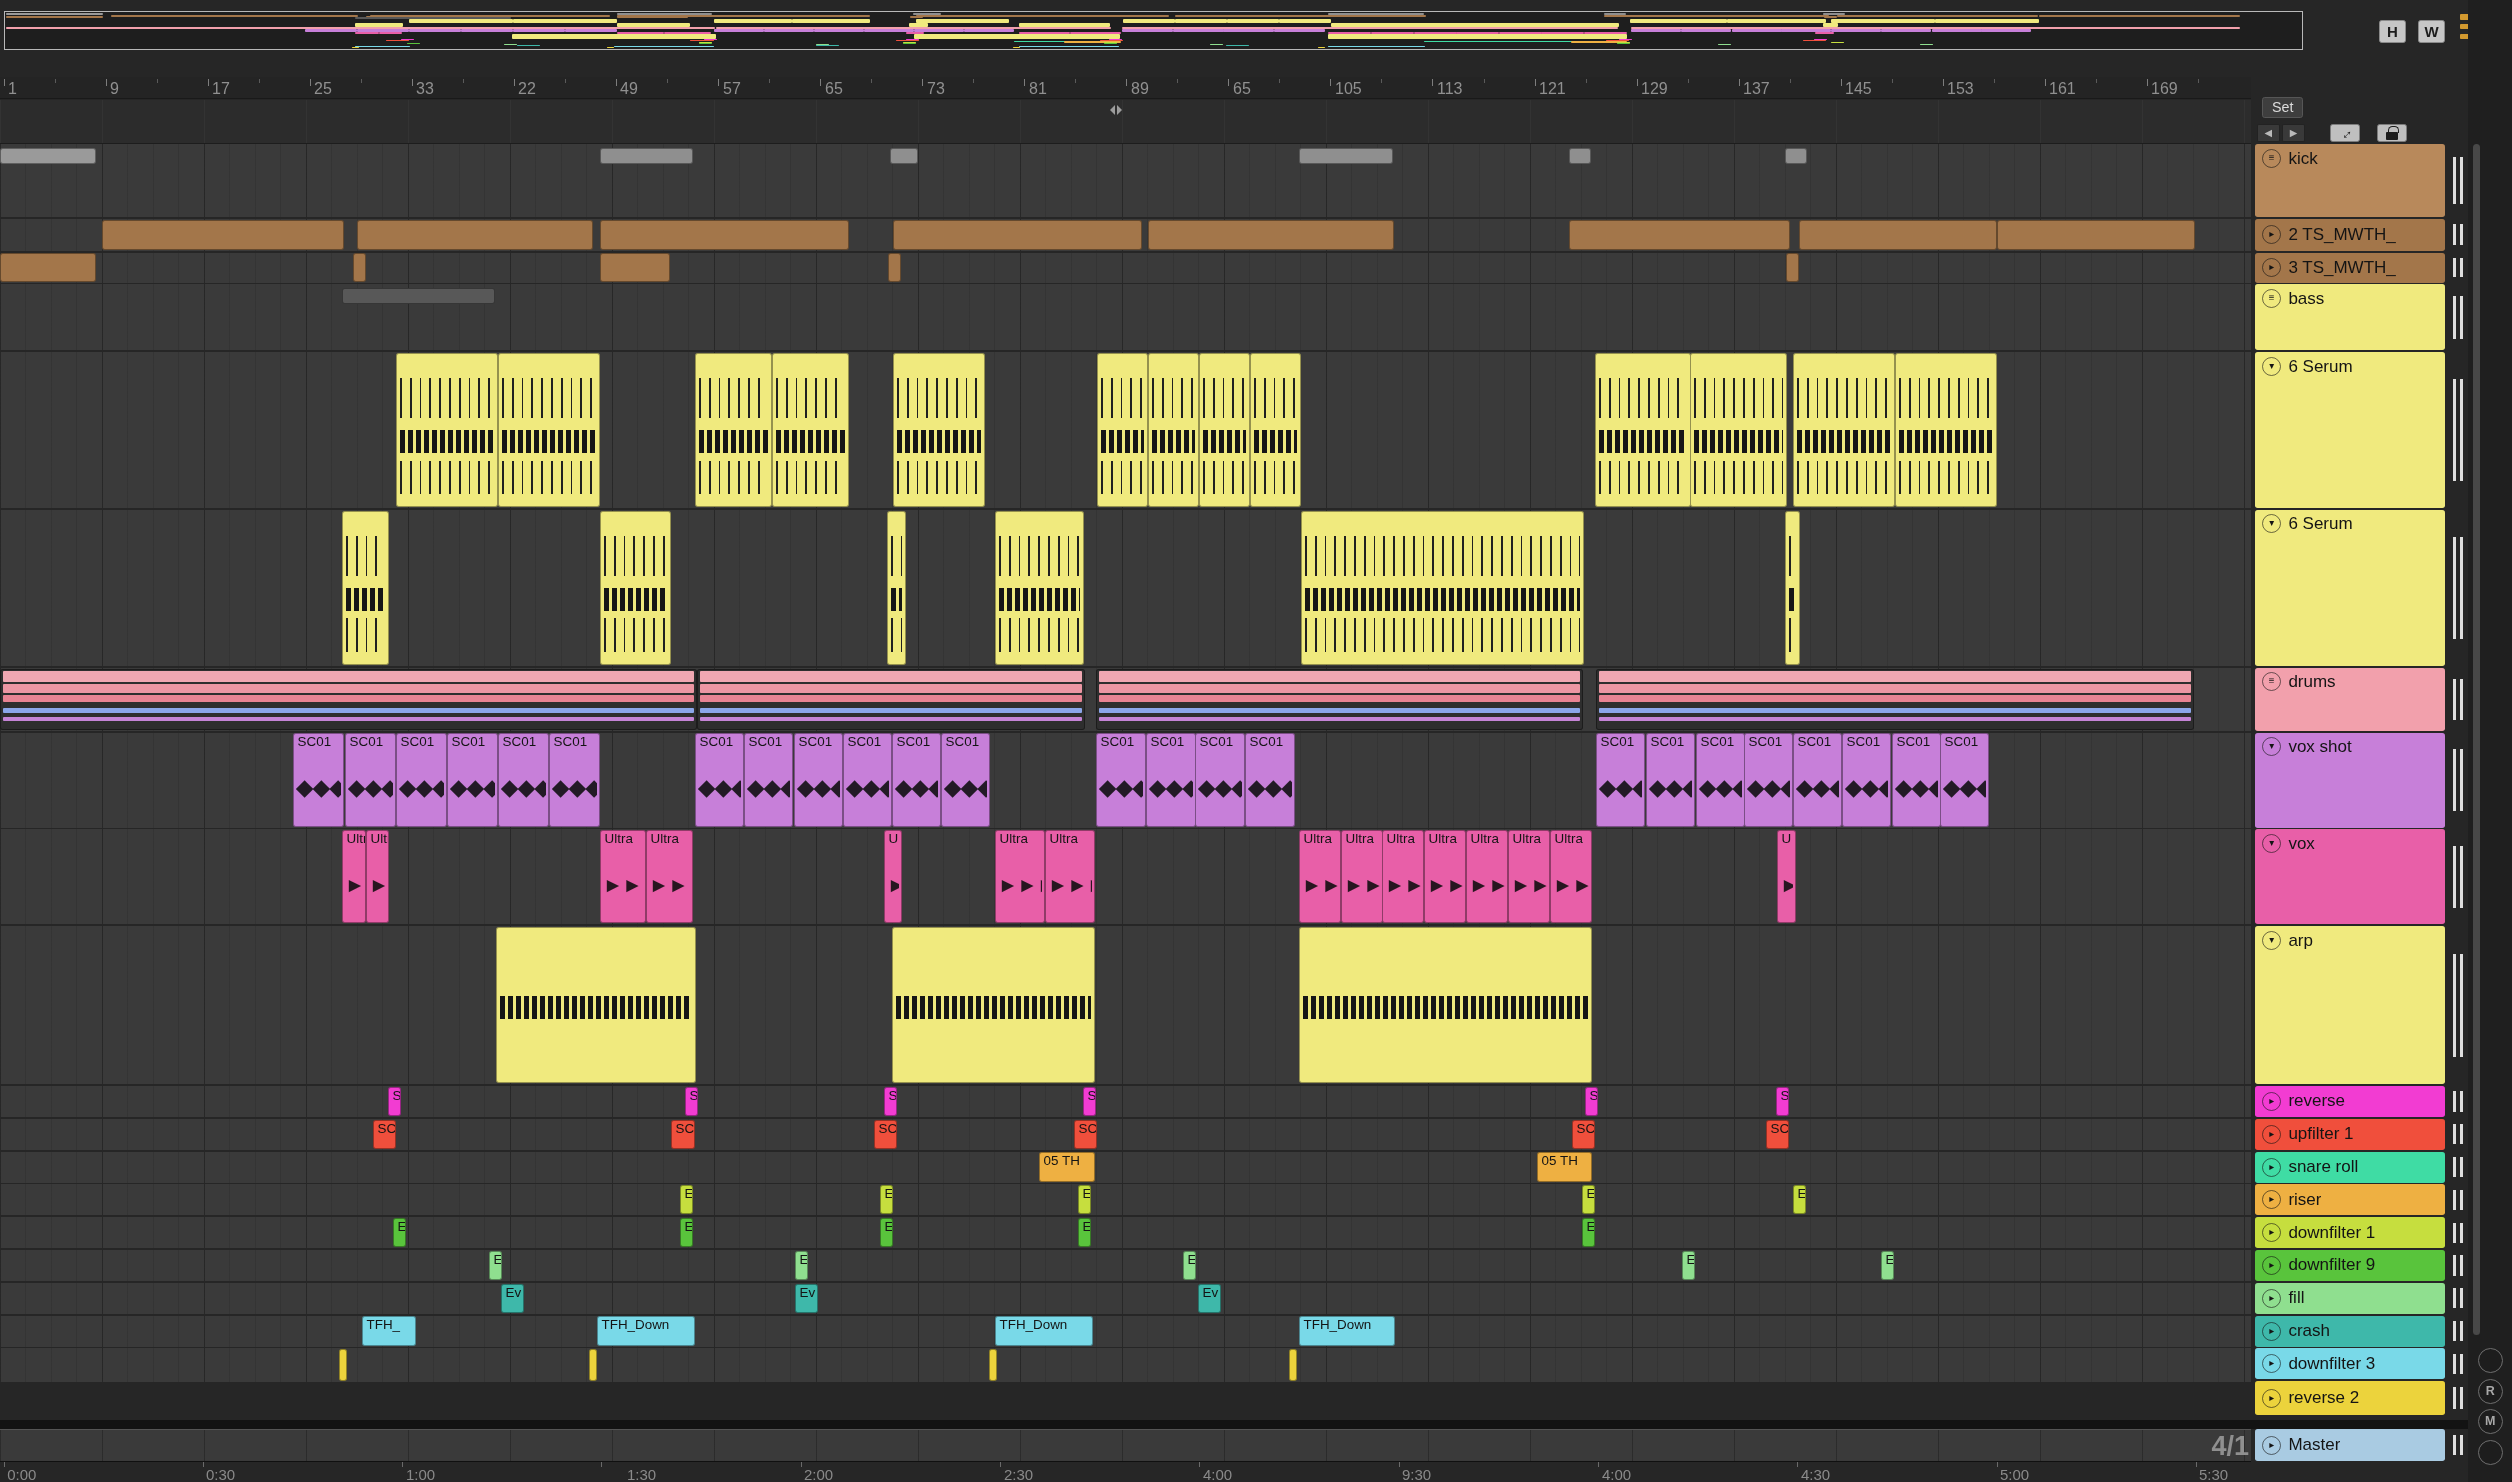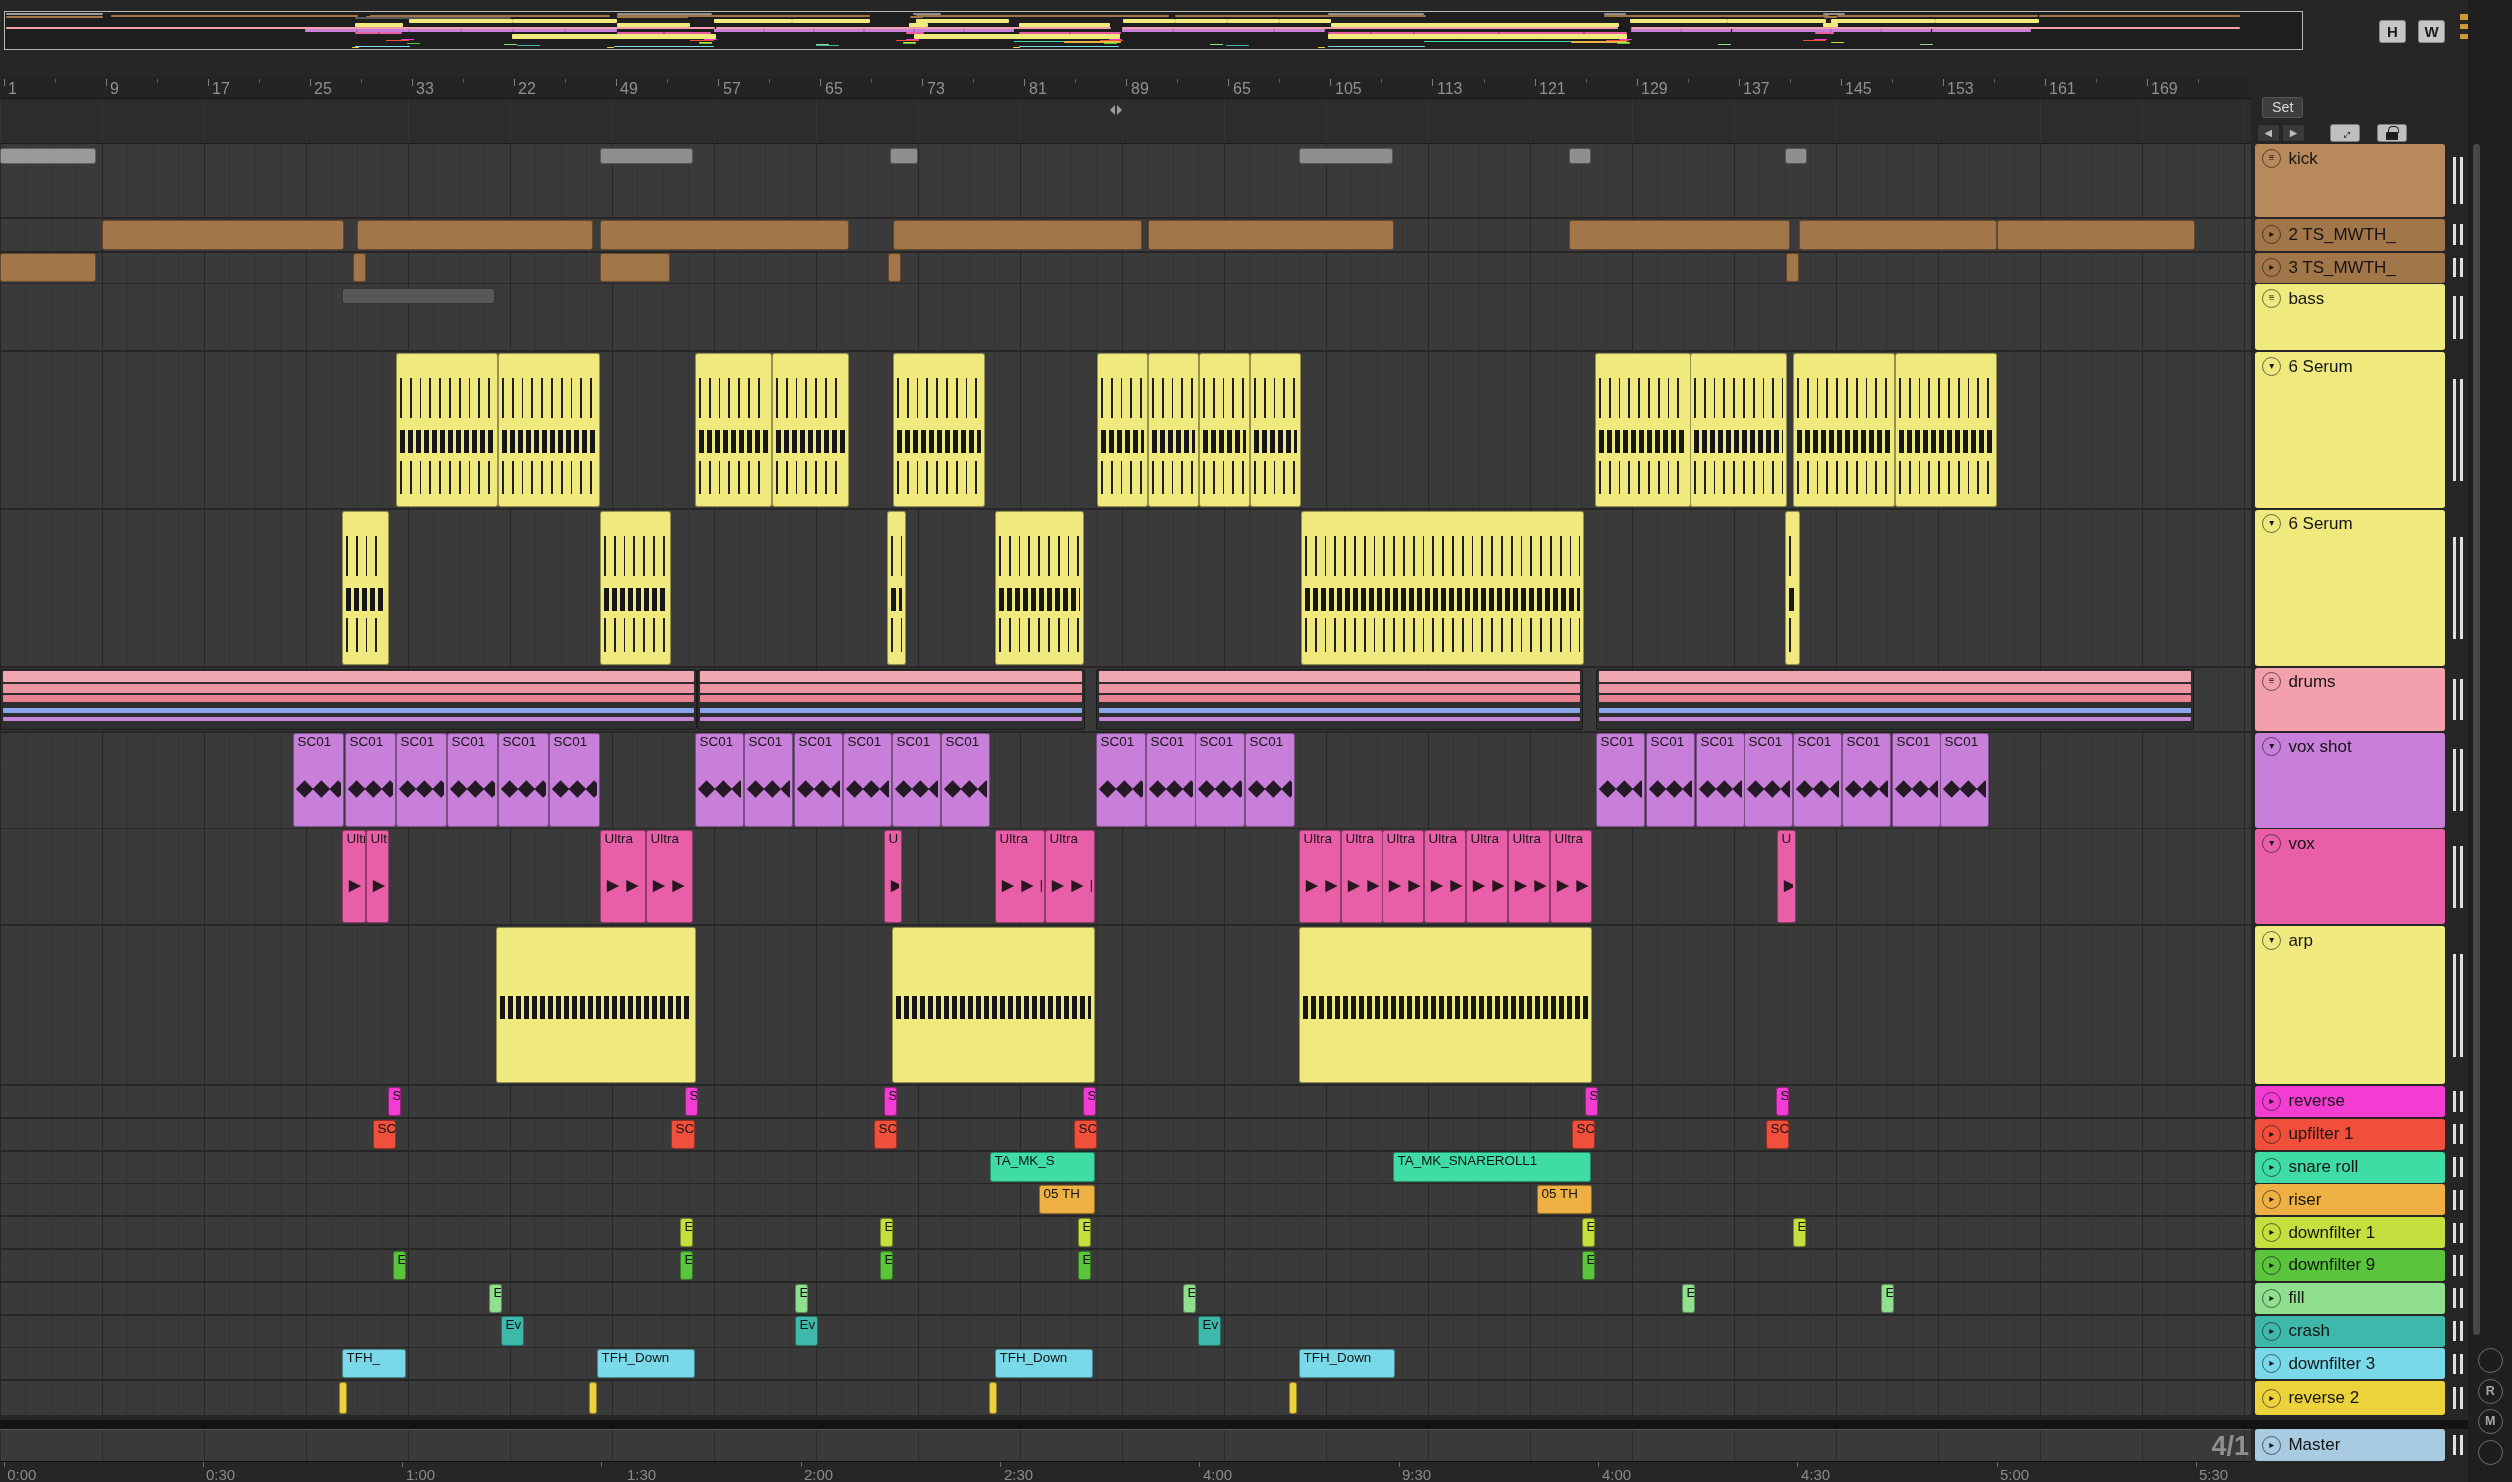--- a/index.html
+++ b/index.html
@@ -656,28 +656,20 @@
           <span class="lbl">SC</span>
         </div>
         <div class="clip" style="left: 1572px; width: 23px; background: rgb(240, 79, 60);">
           <span class="lbl">SC</span>
         </div>
         <div class="clip" style="left: 1766px; width: 23px; background: rgb(240, 79, 60);">
           <span class="lbl">SC</span>
         </div>
       </div>
       <div class="lane" style="height: 31px;">
-        <div class="clip" style="left: 990px; width: 105px; background: rgb(63, 220, 164);">
-          <span class="lbl">TA_MK_S</span>
-        </div>
-        <div class="clip" style="left: 1393px; width: 198px; background: rgb(63, 220, 164);">
-          <span class="lbl">TA_MK_SNAREROLL1</span>
-        </div>
-      </div>
-      <div class="lane" style="height: 31px;">
         <div class="clip" style="left: 1039px; width: 56px; background: rgb(238, 176, 66);">
           <span class="lbl">05 TH</span>
         </div>
         <div class="clip" style="left: 1537px; width: 55px; background: rgb(238, 176, 66);">
           <span class="lbl">05 TH</span>
         </div>
       </div>
       <div class="lane" style="height: 31px;">
         <div class="clip" style="left: 680px; width: 12.8px; background: rgb(198, 222, 62);">
           <span class="lbl">E</span>
@@ -734,21 +726,21 @@
           <span class="lbl">Ev</span>
         </div>
         <div class="clip" style="left: 795px; width: 23px; background: rgb(62, 184, 170);">
           <span class="lbl">Ev</span>
         </div>
         <div class="clip" style="left: 1198px; width: 23px; background: rgb(62, 184, 170);">
           <span class="lbl">Ev</span>
         </div>
       </div>
       <div class="lane" style="height: 31px;">
-        <div class="clip" style="left: 342px; width: 64px; background: rgb(121, 217, 232);">
+        <div class="clip" style="left: 362px; width: 54px; background: rgb(121, 217, 232);">
           <span class="lbl">TFH_</span>
         </div>
         <div class="clip" style="left: 597px; width: 98px; background: rgb(121, 217, 232);">
           <span class="lbl">TFH_Down</span>
         </div>
         <div class="clip" style="left: 995px; width: 98px; background: rgb(121, 217, 232);">
           <span class="lbl">TFH_Down</span>
         </div>
         <div class="clip" style="left: 1299px; width: 96px; background: rgb(121, 217, 232);">
           <span class="lbl">TFH_Down</span>

